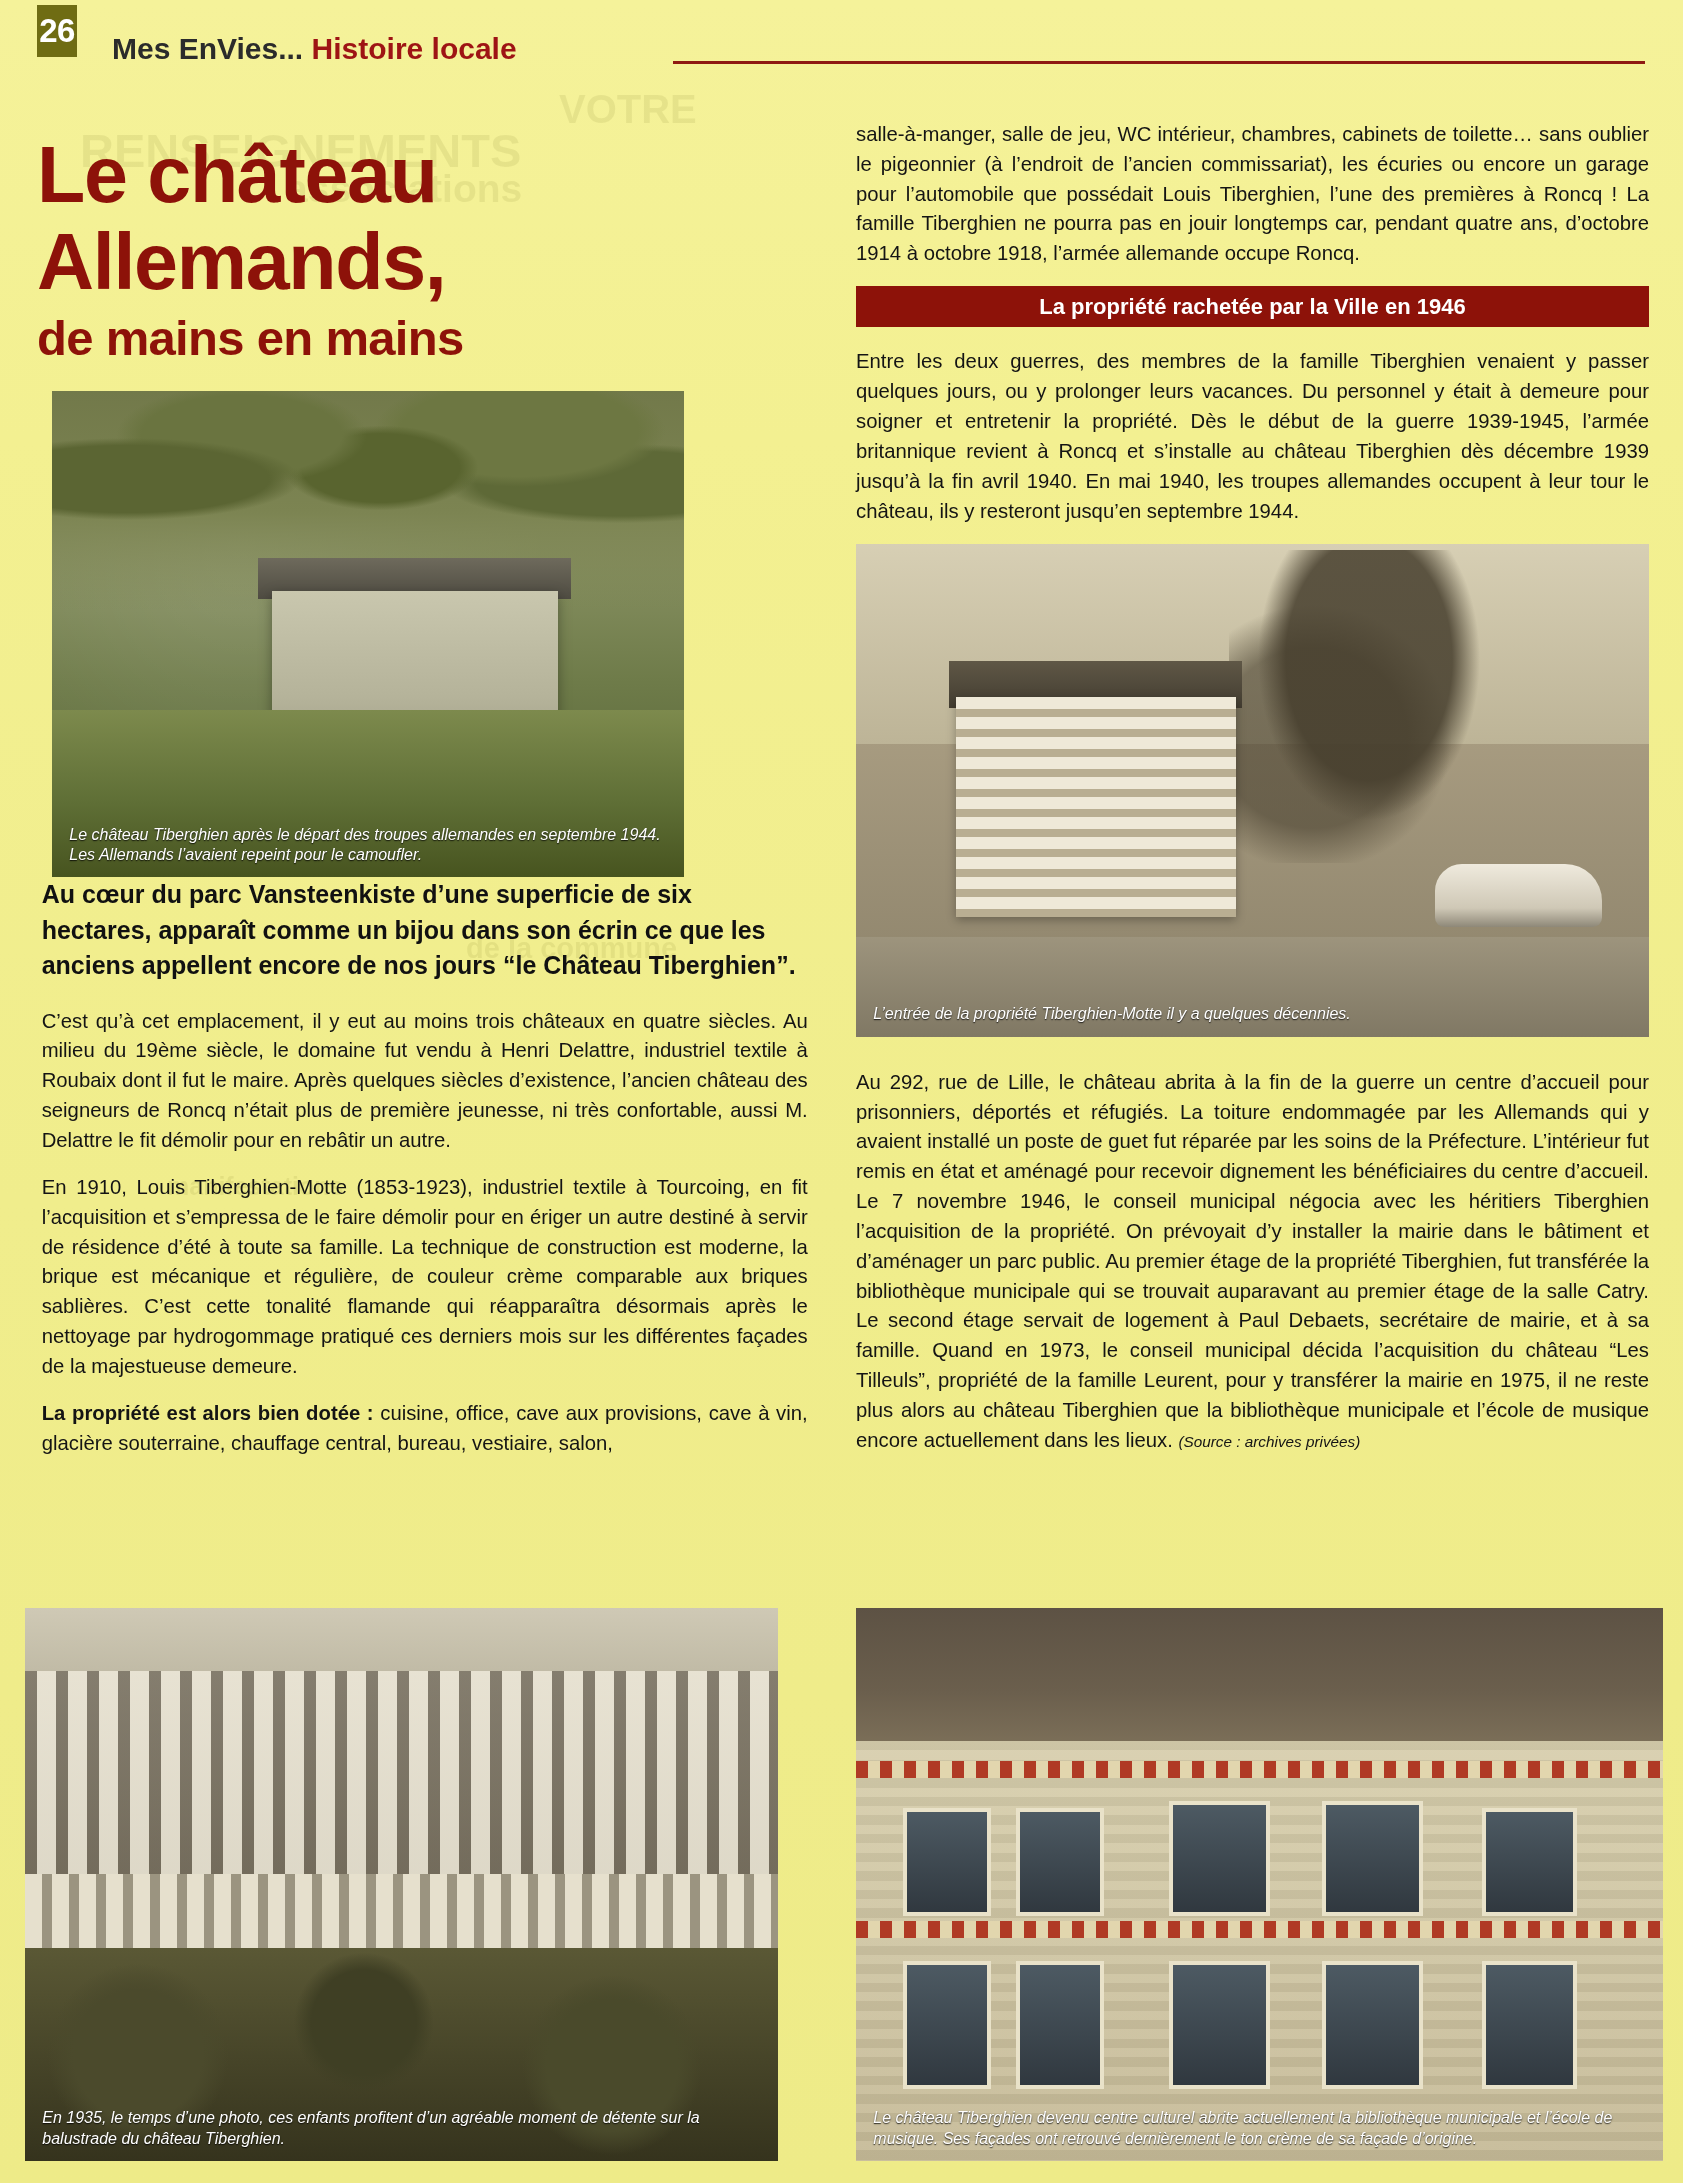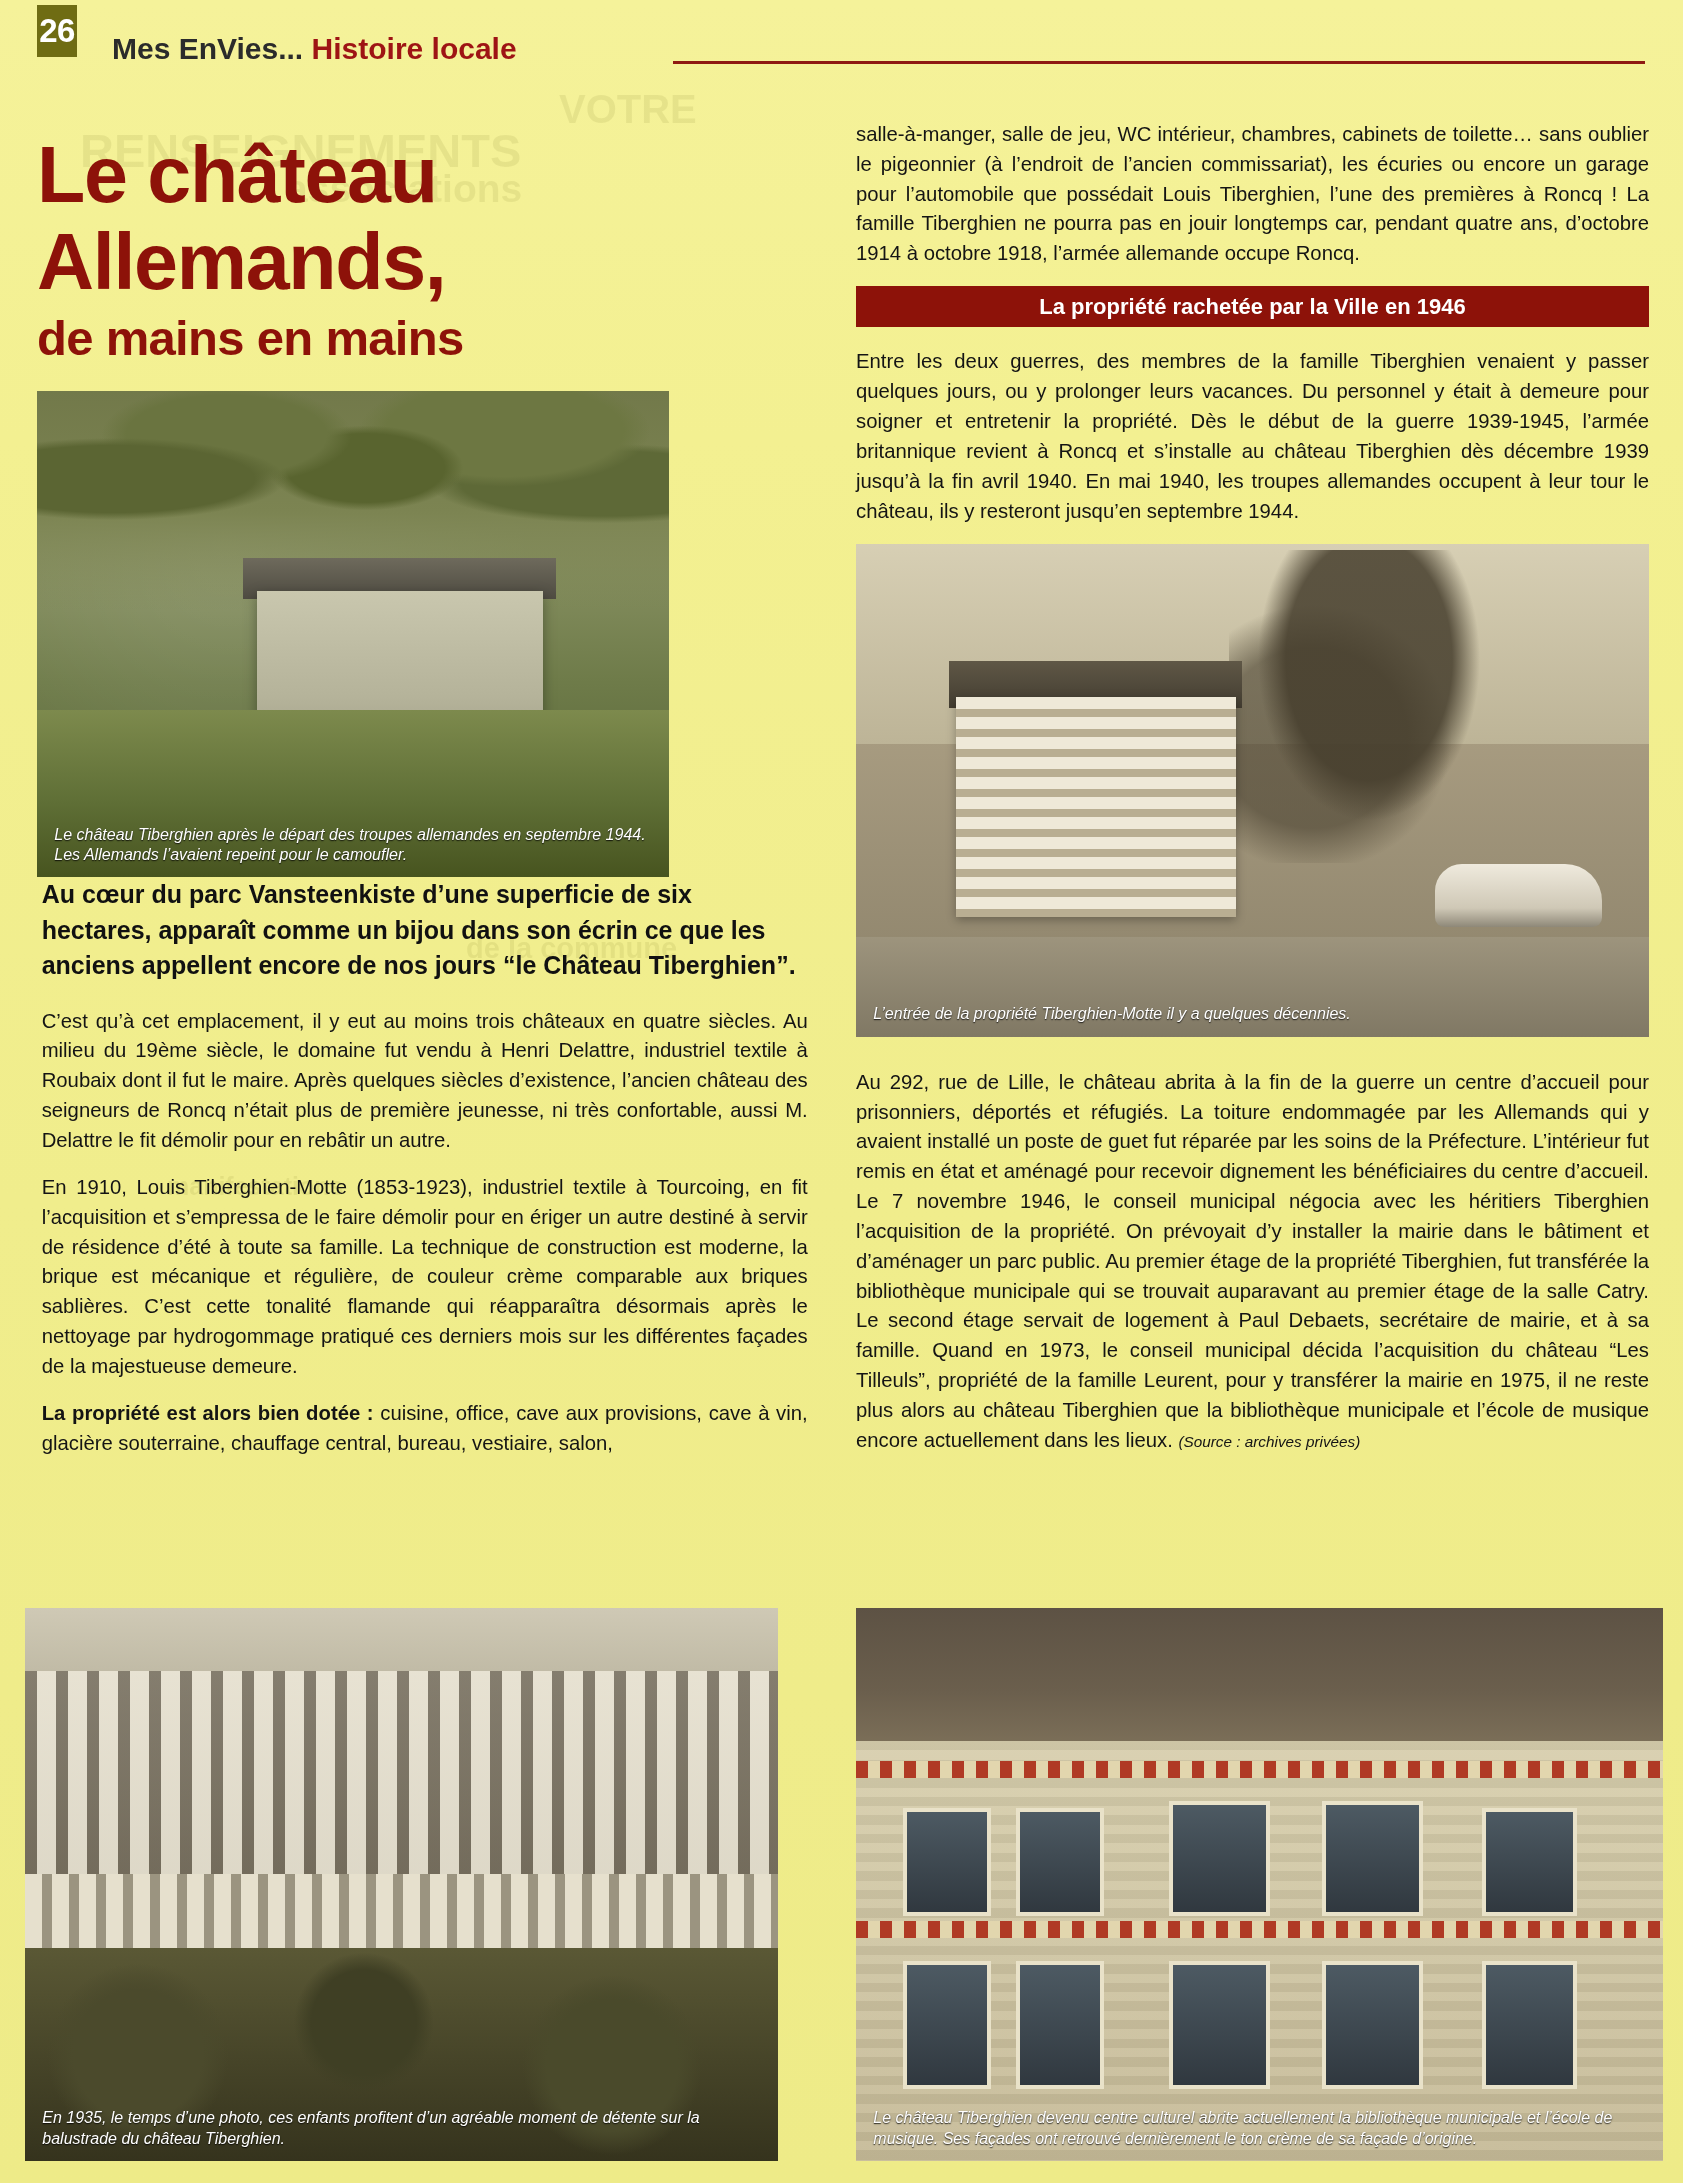--- a/index.html
+++ b/index.html
@@ -131,21 +131,21 @@
     color: #ffffff;
     font-size: 16px;
     line-height: 1.28;
     font-style: italic;
     text-shadow: 0 0.7px 1.3px rgba(0,0,0,0.85);
   }
 
   
   #photo-chateau-park {
     margin-top: 27px;
-    margin-left: 10px;
+    margin-left: 25px;
     width: 632px;
     height: 486px;
     background:
       radial-gradient(circle at 30% 30%, rgba(255,255,255,0.12), transparent 55%),
       linear-gradient(180deg, #9aa06f 0%, #8d9567 28%, #6e7b49 60%, #4e5d31 100%);
   }
   .tree-canopy {
     position: absolute;
     left: 0; top: 0; right: 0; height: 220px;
     background:

